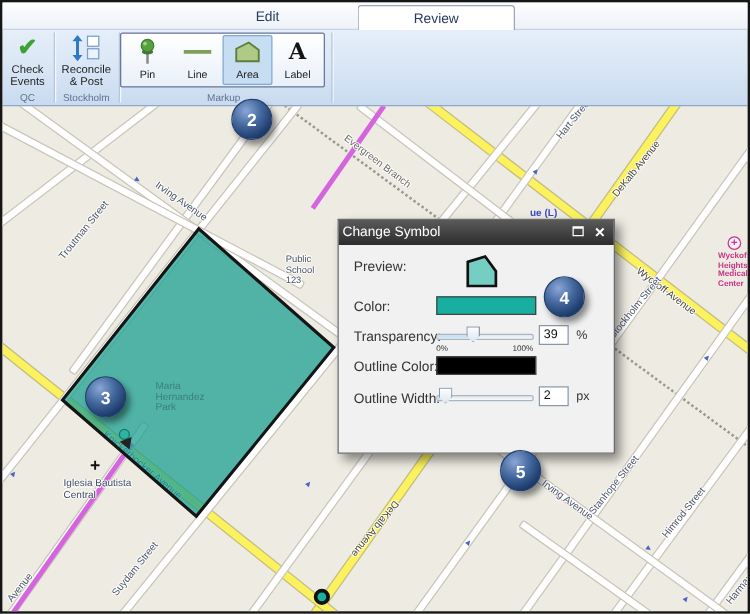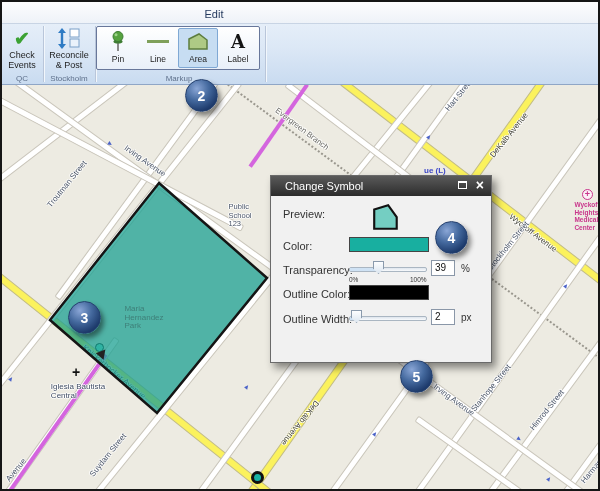--- a/index.html
+++ b/index.html
@@ -43,21 +43,21 @@
   #station-label{position:absolute;font-size:8px;color:#3D47C9;font-weight:bold;z-index:4;white-space:nowrap;margin-left:28px;}
   #station-dot{position:absolute;width:13px;height:13px;border-radius:50%;border:3px solid #111;background:#18b2a4;z-index:6;}
   #vertex-dot{position:absolute;width:9px;height:9px;border-radius:50%;border:1px solid #127a6e;background:#2fb3a3;z-index:6;}
   #route-arrow{position:absolute;width:0;height:0;border-left:9px solid #222;border-top:5px solid transparent;border-bottom:5px solid transparent;z-index:6;}
   #medical{color:#C9368C;font-size:6.5px;line-height:7.5px;font-weight:bold;text-shadow:none;}
   #hospital-icon{position:absolute;width:11px;height:11px;border:1.5px solid #C9368C;border-radius:50%;color:#C9368C;font-weight:bold;font-size:9px;line-height:8px;text-align:center;z-index:4;background:#fbeff6;}
   #church-cross{position:absolute;font-size:14px;font-weight:900;color:#111;z-index:4;line-height:12px;}
   #church{color:#3F4C63;font-size:8px;line-height:9px;}
   
   #dialog{position:absolute;left:268px;top:173px;width:222px;height:188px;background:#f1f1f1;border:1px solid #6a6a6a;box-shadow:4px 5px 8px rgba(0,0,0,.45);z-index:10;}
-  #dlg-title{position:absolute;left:0;top:0;right:0;height:20px;background:linear-gradient(180deg,#5a5a5a,#2c2c2c);color:#fff;font-size:11px;line-height:20px;padding-left:14px;}
+  #dlg-title{position:absolute;left:0;top:0;right:0;height:20px;background:linear-gradient(180deg,#5a5a5a,#2c2c2c);color:#fff;font-size:11px;line-height:20px;padding-left:3px;}
   #dlg-max{position:absolute;right:24px;top:5px;width:9px;height:8px;border:1px solid #fff;border-top:2px solid #fff;cursor:pointer;}
   #dlg-close{position:absolute;right:7px;top:1px;color:#fff;font-size:14px;font-weight:bold;cursor:pointer;}
   .flabel{position:absolute;font-size:11px;color:#333;}
   .swatch{position:absolute;width:80px;height:15px;border:1px solid #444;cursor:pointer;}
   .track{position:absolute;width:78px;height:5px;background:linear-gradient(180deg,#dfe6ee,#f8fafc);border:1px solid #aab6c2;border-radius:2px;cursor:pointer;}
   .track .fill{height:100%;background:#cfe2f4;}
   .thumb{position:absolute;width:11px;height:13px;background:linear-gradient(180deg,#fdfeff,#dce6f0);border:1px solid #8a9aac;clip-path:polygon(0 0,100% 0,100% 58%,50% 100%,0 58%);cursor:pointer;}
   .tick{position:absolute;font-size:6.5px;color:#333;}
   .vbox{position:absolute;width:24px;height:16px;background:#fff;border:1px solid #8a97a8;font-size:10px;color:#111;padding:1px 3px;}
   .unit{position:absolute;font-size:10px;color:#333;}
@@ -68,20 +68,21 @@
   .badge{position:absolute;width:33px;height:33px;border-radius:50%;color:#fff;font-size:14px;font-weight:bold;display:flex;align-items:center;justify-content:center;z-index:12;border:1px solid #25406e;box-shadow:3px 4px 5px rgba(0,0,0,.45);background:radial-gradient(circle at 35% 28%,#8aa6d6 0%,#44699e 40%,#1d3a6b 75%,#132a52 100%);}
 </style>
 </head>
 <body>
 
 <div id="screen">
 
   <div id="ribbon">
     <div id="tabstrip">
       <div class="tab" style="left:151px;width:122px;">Edit</div>
+      <div class="tab active" style="left:284px;width:126px;">Review</div>
     </div>
 
     <div class="rgroup" style="left:0;width:40px;">
       <div class="bigbtn">
         <div class="bicon">
             <span class="checkmark">✔</span>
           </div>
         <div class="bl">Check</div>
         <div class="bl">Events</div>
       </div>

